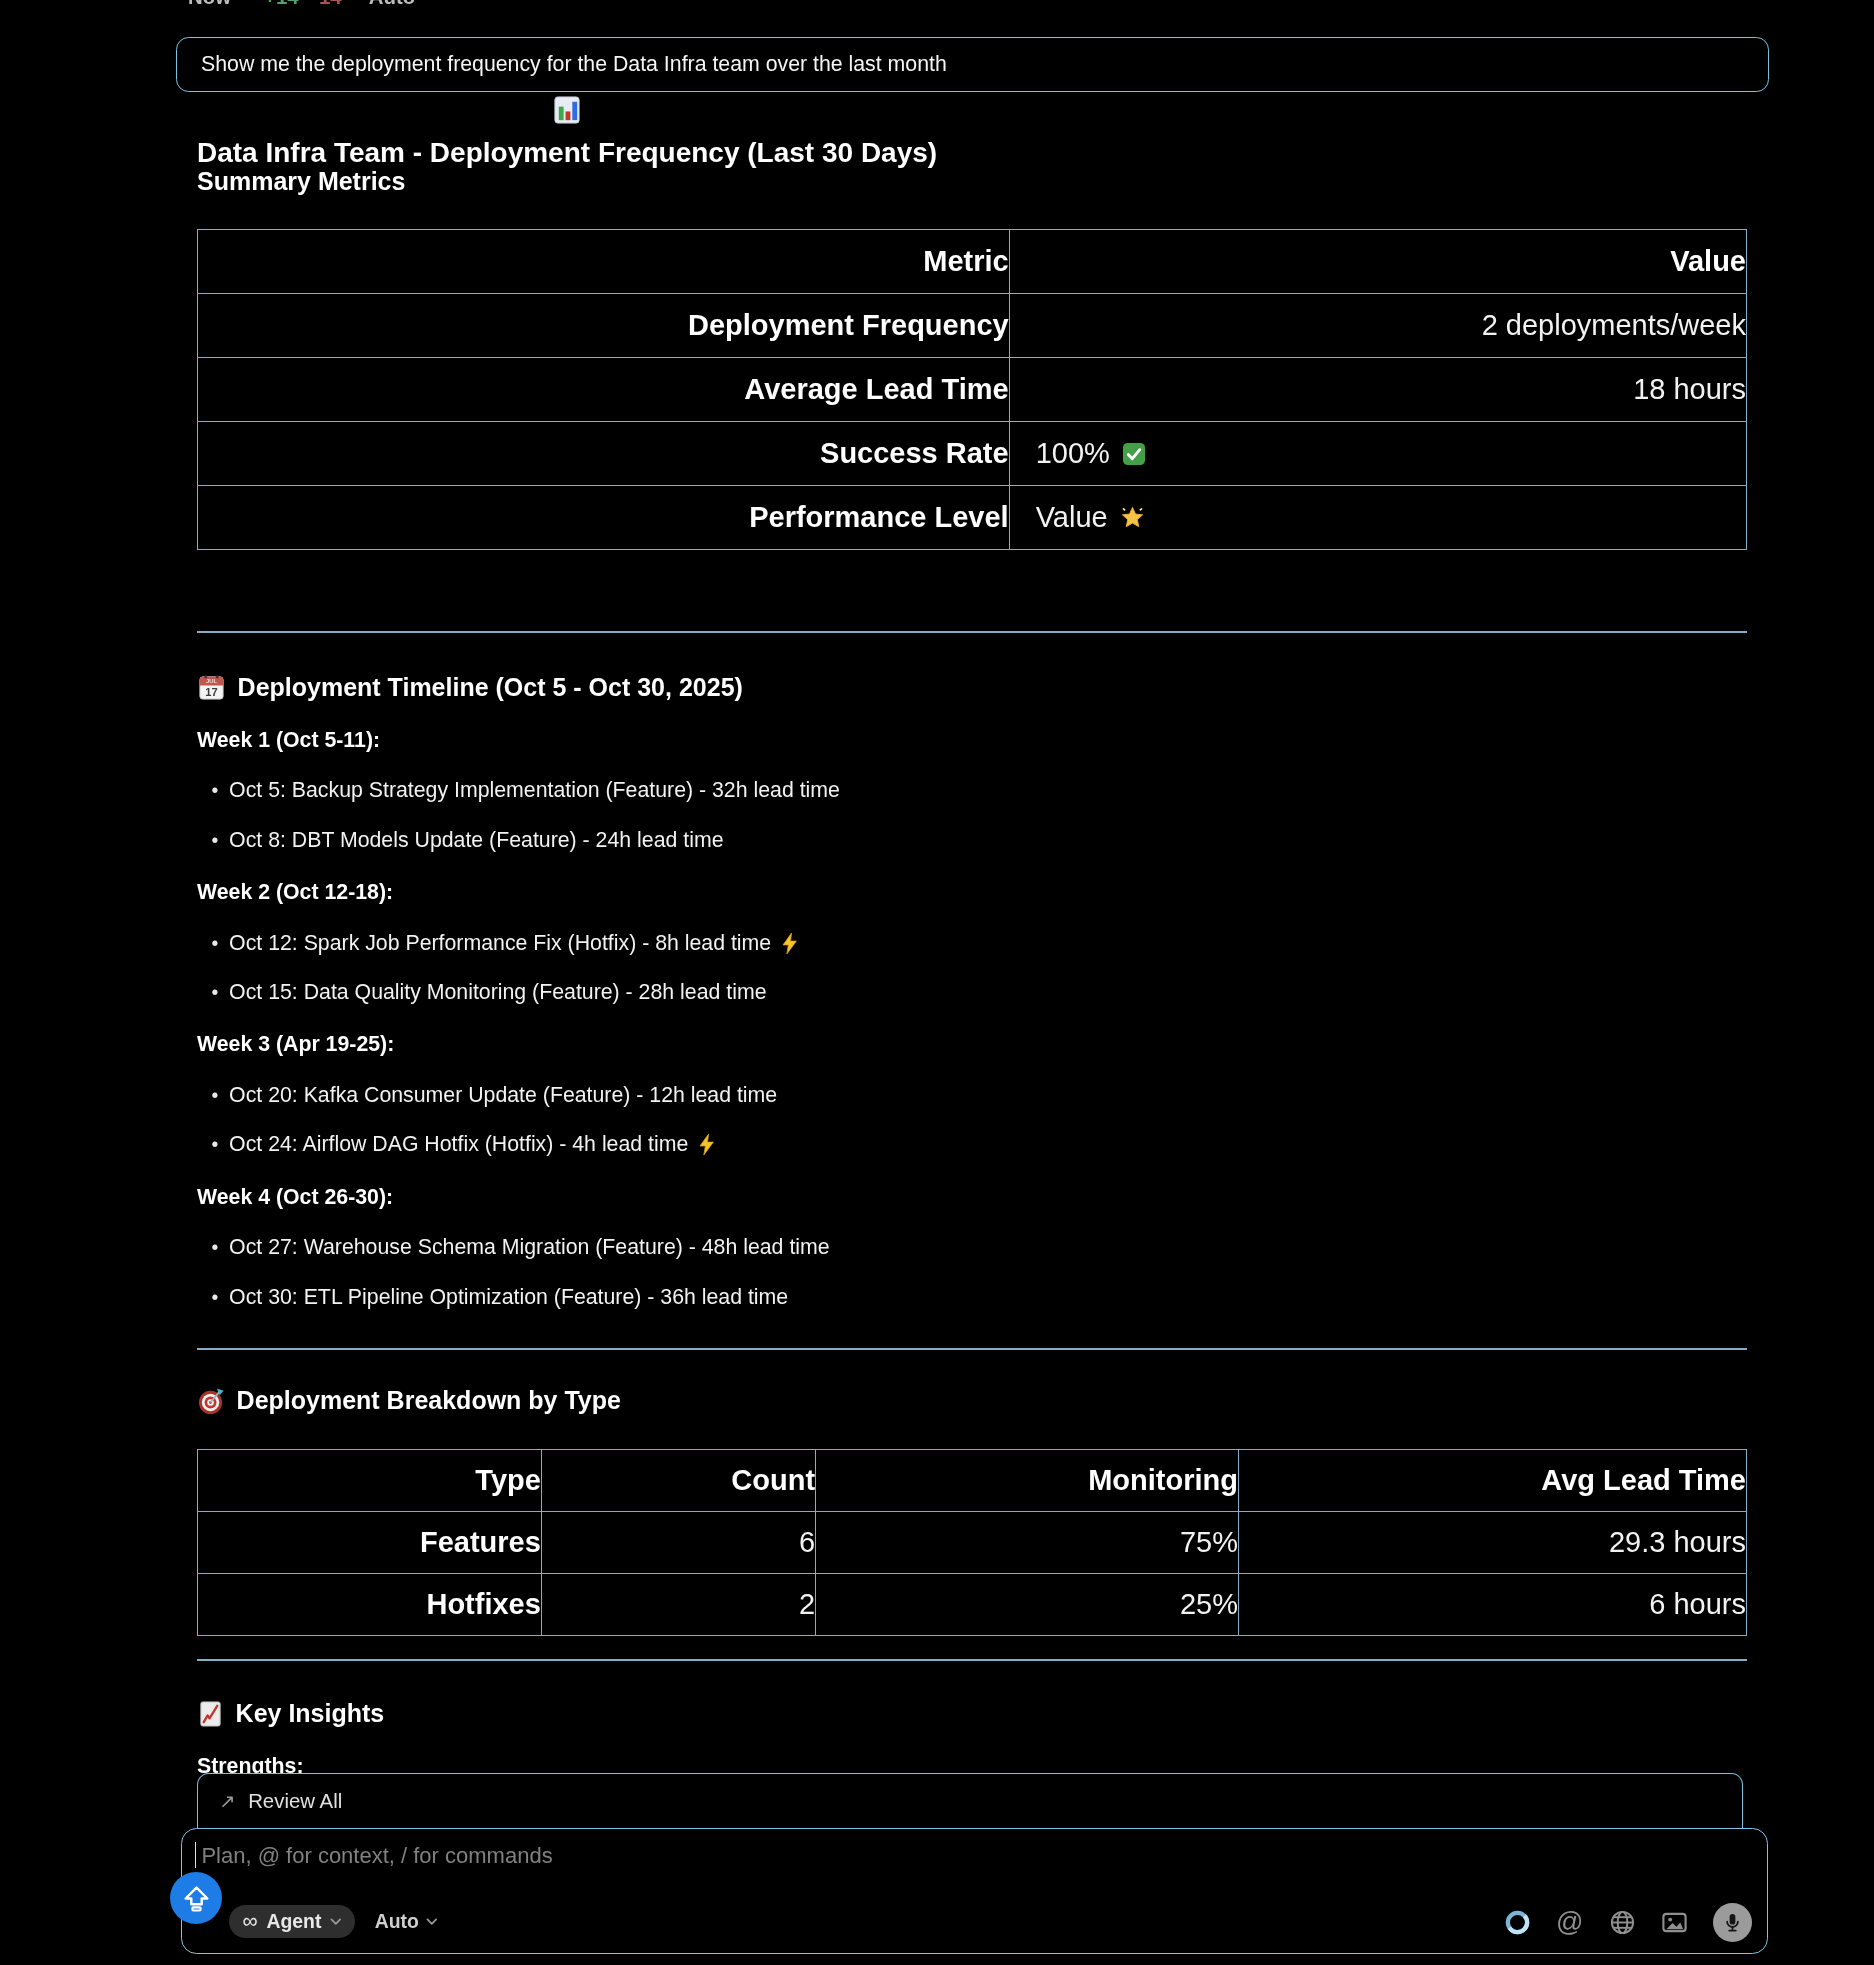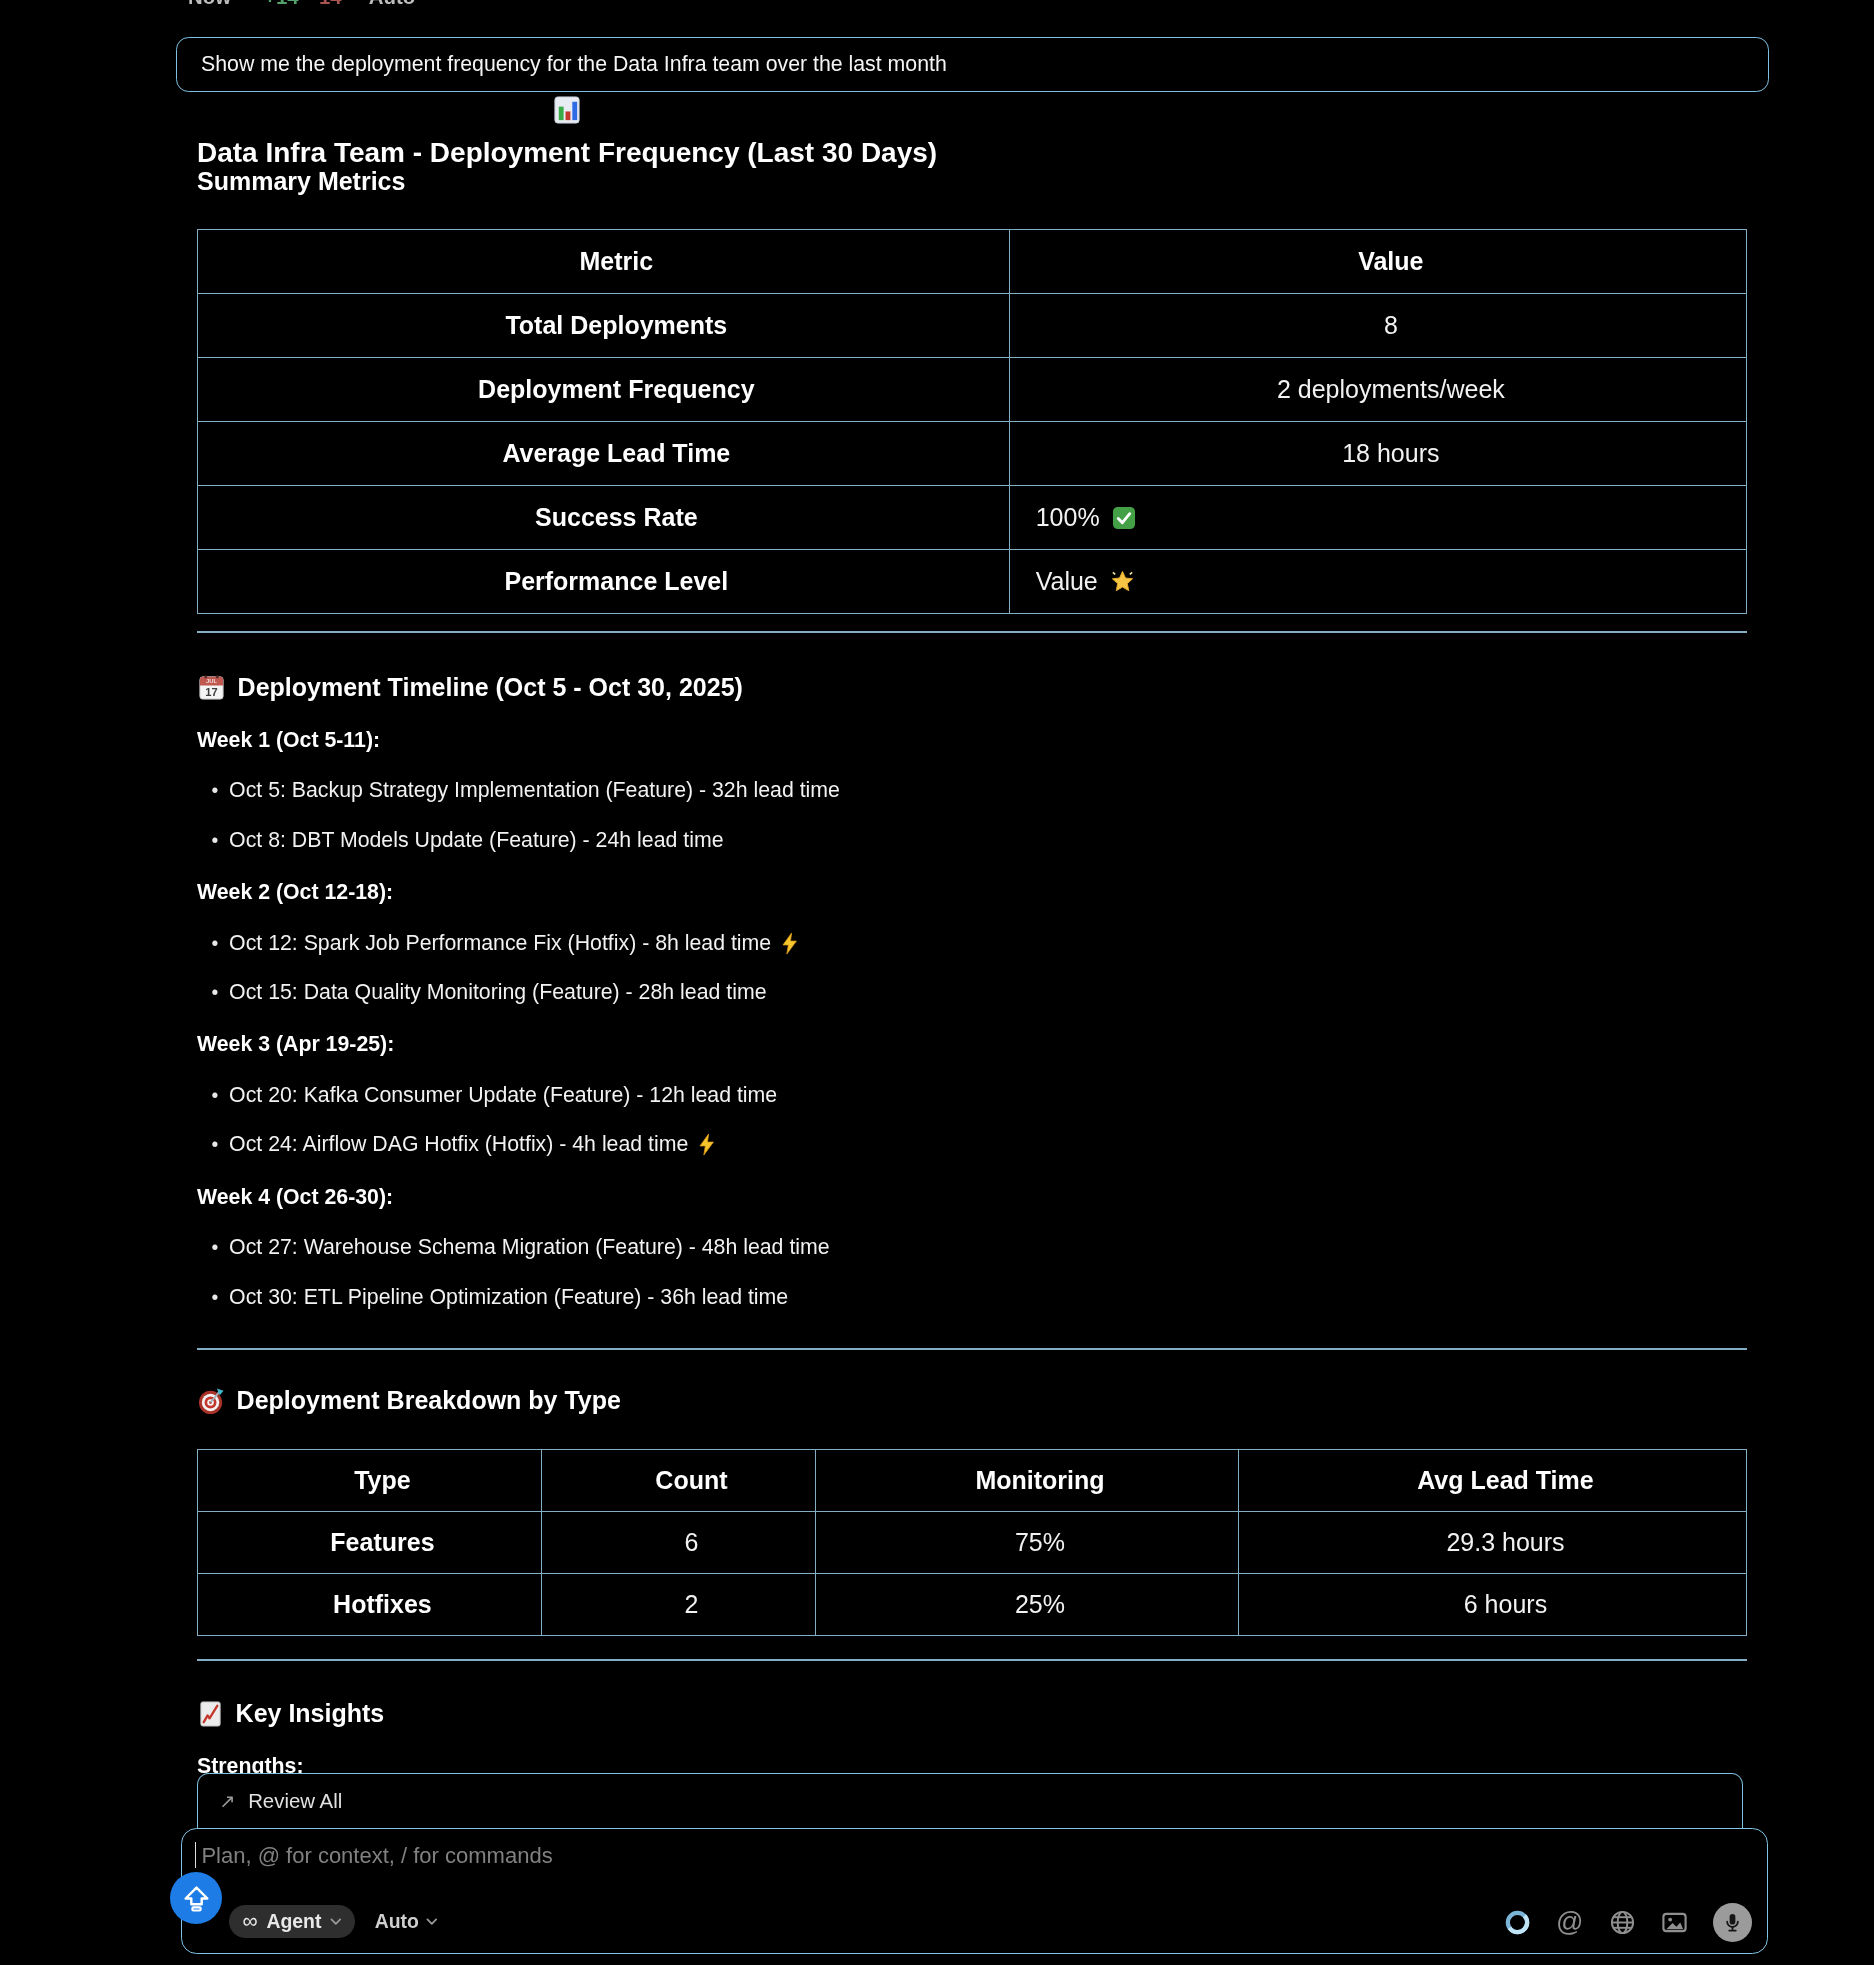--- a/index.html
+++ b/index.html
@@ -23,22 +23,22 @@
     border-radius:12.6px;display:flex;align-items:center;padding-left:24px;box-sizing:border-box;
     font-size:21.3px;color:#f5f5f5;background:#000;}
 
   .content{position:absolute;left:197px;top:0;width:1550px;}
 
   .h1{position:absolute;display:flex;align-items:center;gap:11.6px;font-size:28px;font-weight:700;color:var(--bold);flex-direction:column;}
   .h2{position:absolute;display:flex;align-items:center;gap:11.6px;font-size:25px;font-weight:700;color:var(--bold);}
   .h3{position:absolute;font-size:21.3px;font-weight:700;color:var(--bold);}
 
   table{border-collapse:collapse;table-layout:fixed;width:1550px;}
-  th,td{border:1.6px solid var(--blue-border);text-align:center;padding:0 0 0 26px;vertical-align:middle;
-    font-size:25px;color:var(--text);}
+  th,td{border:1.6px solid var(--blue-border);text-align:right;padding:0 0 0 26px;vertical-align:middle;
+    font-size:29px;color:var(--text);}
   th{font-weight:700;color:var(--bold);}
   td.k{font-weight:700;color:var(--bold);}
   .tbl-summary{position:absolute;top:229px;}
   .tbl-summary th,.tbl-summary td{height:63px;}
   .tbl-breakdown{position:absolute;top:1449px;}
   .tbl-breakdown th,.tbl-breakdown td{height:61px;}
   .valcell{display:flex;align-items:center;gap:12px;}
 
   .hr{position:absolute;left:0;width:1550px;height:1.9px;background:var(--blue-border);}
 
@@ -115,24 +115,20 @@
           <col style="width:52.4%">
           <col style="width:47.6%">
         </colgroup>
       <thead>
         <tr>
           <th>Metric</th>
           <th>Value</th>
         </tr>
       </thead>
       <tbody>
-        <tr>
-          <td class="k">Total Deployments</td>
-          <td>8</td>
-        </tr>
         <tr>
           <td class="k">Deployment Frequency</td>
           <td>2 deployments/week</td>
         </tr>
         <tr>
           <td class="k">Average Lead Time</td>
           <td>18 hours</td>
         </tr>
         <tr>
           <td class="k">Success Rate</td>

